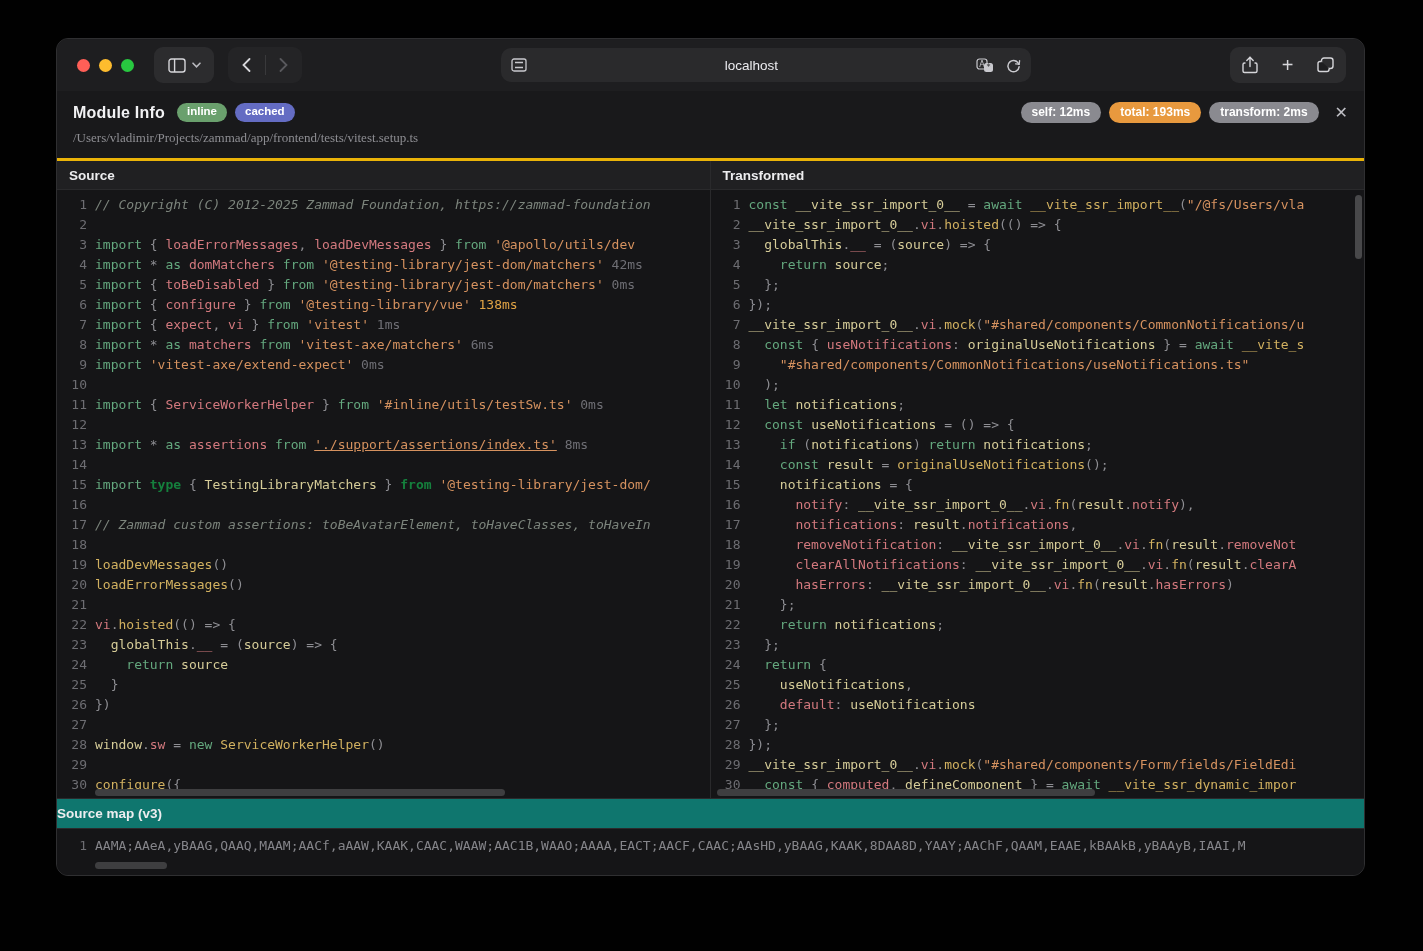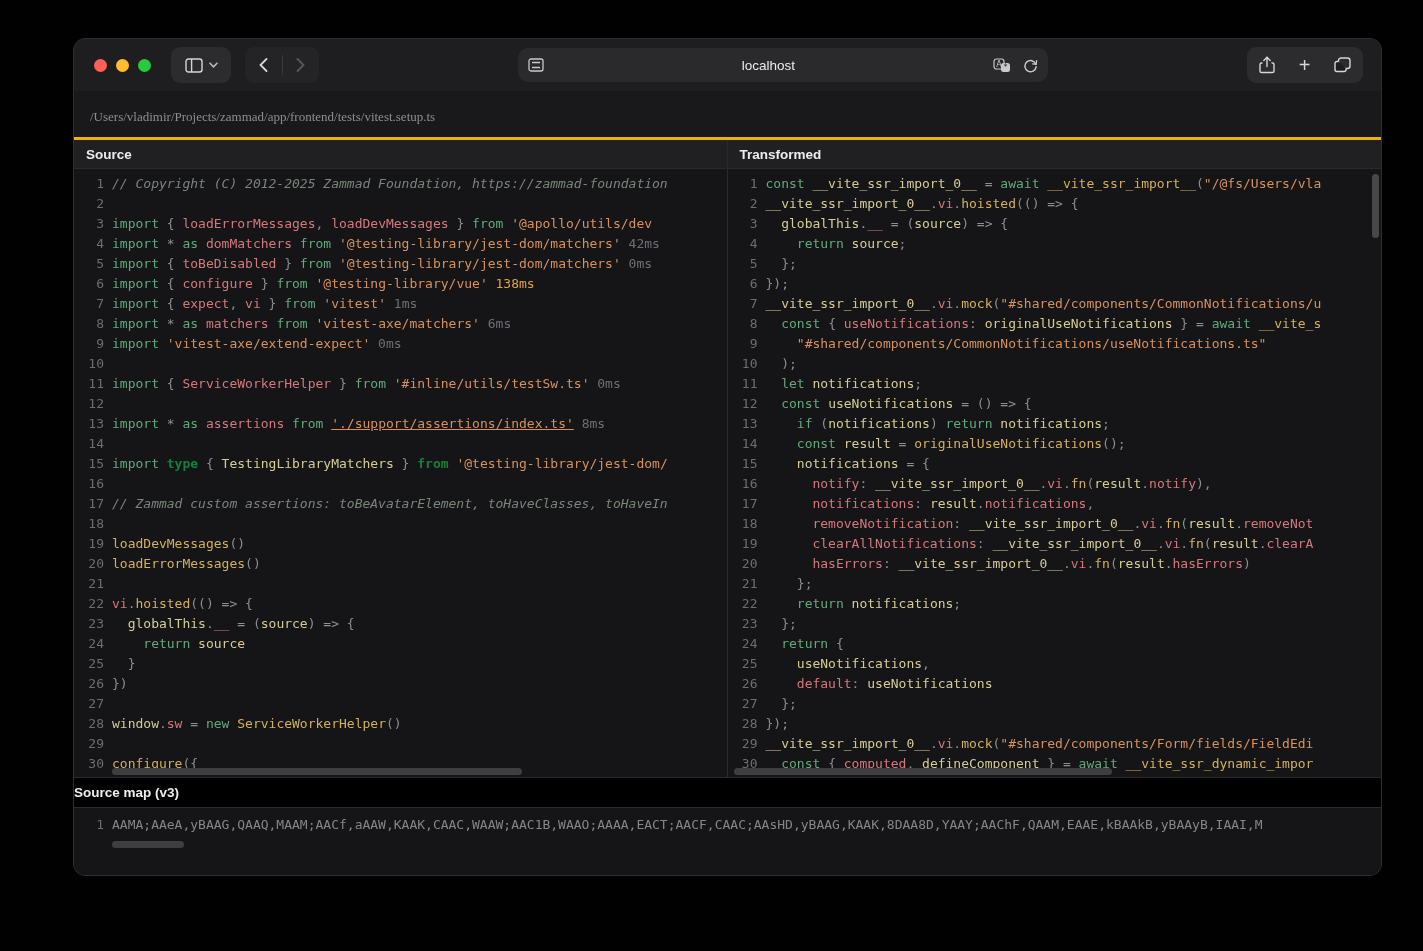--- a/index.html
+++ b/index.html
@@ -1,18 +1,18 @@
 <!DOCTYPE html>
 <html><head>
 <meta charset="utf-8">
 <style>
   * { box-sizing: border-box; margin: 0; padding: 0; }
   html,body { width:1423px; height:951px; background:#010101; overflow:hidden;
     font-family:"Liberation Sans","DejaVu Sans",sans-serif; }
-  .window { position:absolute; left:73px; top:38px; width:1309px; height:838px;
+  .window { position:absolute; left:56px; top:38px; width:1309px; height:838px;
     background:#1b1b1d; border:1px solid #2f2f31; border-radius:12px; overflow:hidden;
     display:flex; flex-direction:column; }
 
   
   .toolbar { height:52px; flex:none; display:flex; align-items:center; padding:0 14px;
     background:#1e1e20; }
   .traffic { display:flex; gap:9px; margin-left:6px; }
   .light { width:13px; height:13px; border-radius:50%; }
   .light.red{background:#ff5f57}.light.yellow{background:#febc2e}.light.green{background:#28c840}
   .tb-btn { height:36px; border-radius:9px; background:#2c2c2e; display:flex;
@@ -69,21 +69,21 @@
   .tok-th { color:#e0a345; }
   .tok-l { color:#d6925f; text-decoration:underline; cursor:pointer; }
   .tok-ty { color:#15803d; font-weight:700; }
   .hscroll { position:absolute; bottom:2px; height:7px; border-radius:4px; background:#3e3e40; }
   .hscroll.src { left:38px; width:410px; }
   .hscroll.tr { left:6px; width:378px; }
   .vscroll { position:absolute; right:2px; top:5px; width:7px; height:64px; border-radius:4px; background:#48484a; }
 
   
   .srcmap { flex:1; border-top:1px solid #2a2a2c; background:#151517; display:flex; flex-direction:column; overflow:hidden; }
-  .srcmap-header { height:30px; flex:none; background:#000000; border-bottom:1px solid #2a2a2c;
+  .srcmap-header { height:30px; flex:none; background:#0f766e; border-bottom:1px solid #2a2a2c;
     display:flex; align-items:center; padding:0 0; font-size:13.5px; font-weight:700; color:#ededef; }
   .srcmap-line { margin-top:7px; display:flex; height:20px; line-height:20px;
     font-family:"DejaVu Sans Mono","Liberation Mono",monospace; font-size:13px; position:relative; }
   .srcmap-line .map-text { flex:1; padding-left:8px; white-space:pre; overflow:hidden; color:#85858a; }
   .srcmap .hthumb { margin-top:6px; margin-left:38px; width:72px; height:7px; border-radius:4px; background:#3e3e40; }
 </style>
 </head>
 <body>
 
 <div class="window">
@@ -166,20 +166,31 @@
       <span>
         <svg width="17" height="16" viewBox="0 0 17 16" fill="none" stroke="#d6d6da" stroke-width="1.4">
           <rect x="4.5" y="1" width="11.5" height="10.5" rx="2.5"></rect>
           <path d="M4.5 4.5 H3 A2 2 0 0 0 1 6.5 V12.5 A2 2 0 0 0 3 14.5 H10 A2 2 0 0 0 12 12.5 V11.5" fill="#1e1e20"></path>
         </svg>
       </span>
     </div>
   </div>
 
   <div class="mod-header">
+    <div class="mod-row1">
+      <span class="mod-title">Module Info</span>
+      <span class="pill inline">inline</span>
+      <span class="pill cached">cached</span>
+      <span class="timings">
+        <span class="pill t-gray">self: 12ms</span>
+        <span class="pill t-orange">total: 193ms</span>
+        <span class="pill t-gray">transform: 2ms</span>
+      </span>
+      <button class="close-btn">✕</button>
+    </div>
     <div class="mod-path">/Users/vladimir/Projects/zammad/app/frontend/tests/vitest.setup.ts</div>
   </div>
 
   <div class="panels">
     <div class="panel left">
       <div class="panel-header">Source</div>
       <div class="code-area">
         <div class="code-row">
             <span class="ln">1</span>
             <span class="code"><span class="tok-c">// Copyright (C) 2012-2025 Zammad Foundation, https://zammad-foundation</span></span>

